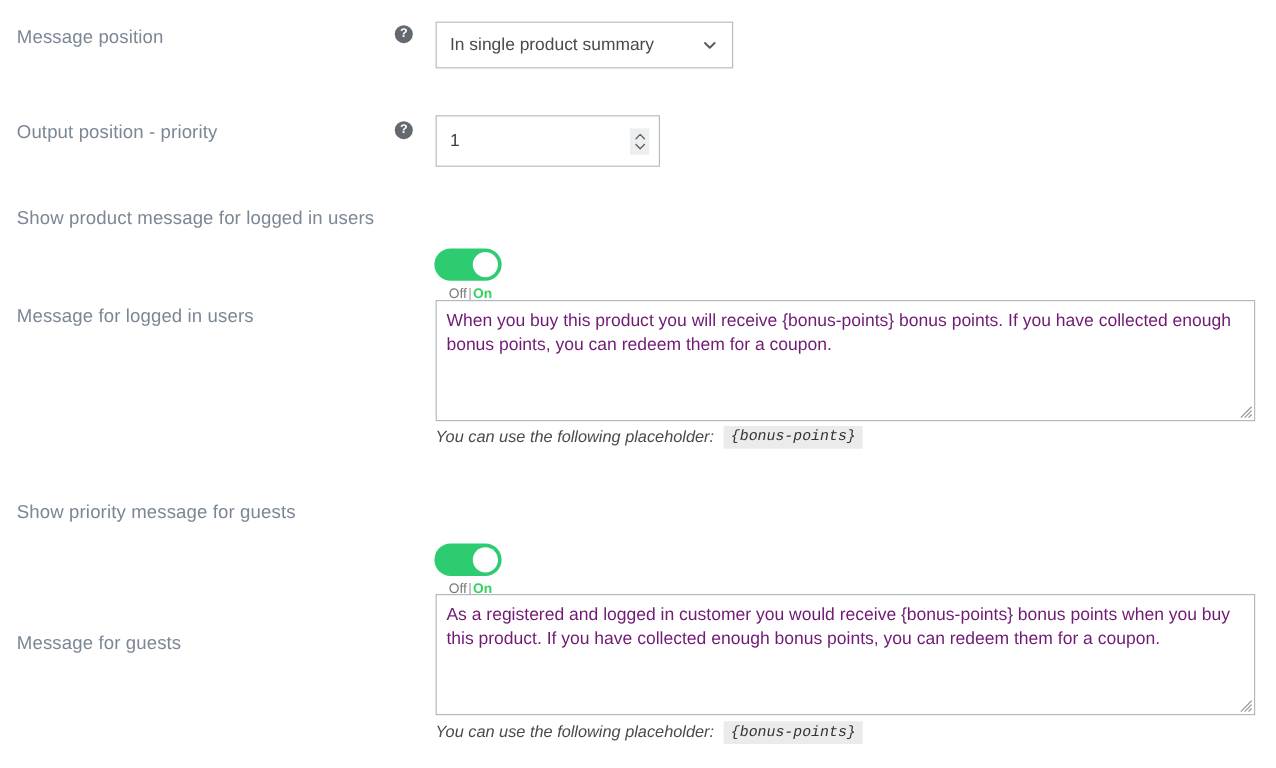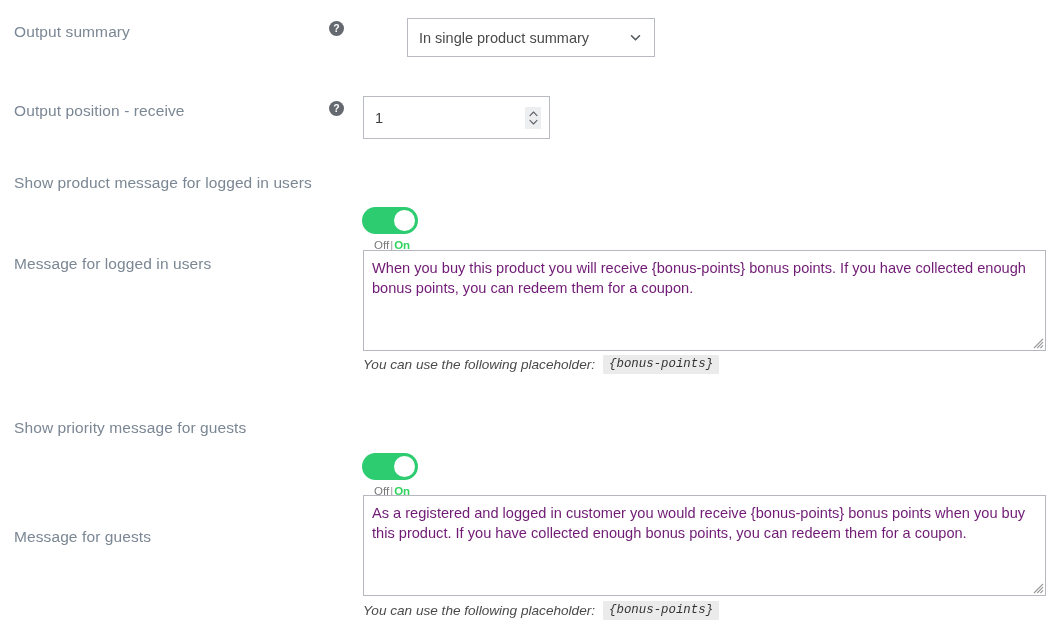--- a/index.html
+++ b/index.html
@@ -182,55 +182,54 @@
   
   .hint {
     position: absolute;
     left: 363px;
     font-size: 13.6px;
     line-height: 18px;
     font-style: italic;
     color: #4a4a4a;
     white-space: nowrap;
     display: flex;
-    align-items: center;
   }
   .hint .code {
     font-family: "Liberation Mono", "DejaVu Sans Mono", monospace;
     font-size: 12.4px;
     background: #ebebeb;
     color: #333333;
     padding: 2px 6px;
     margin-left: 8px;
     border-radius: 1px;
     line-height: 15px;
   }
 </style>
 </head>
 <body>
 
 <div class="form">
 
   <div class="row" style="top:0;">
-    <div class="label" style="top:22px;">Output summary</div>
+    <div class="label" style="top:22px;">Message position</div>
 
     <div class="help-icon" style="top:21px;">?</div>
 
-    <div class="select-box" style="top:18px;margin-left:44px;">
+    <div class="select-box" style="top:18px;">
       <span class="sel-value">In single product summary</span>
       <span class="chev">
         <svg width="13" height="13" viewBox="0 0 13 13">
           <path d="M2.5 4.8 L6.5 8.8 L10.5 4.8" fill="none" stroke="#555a5f" stroke-width="1.6" stroke-linecap="round" stroke-linejoin="round"></path>
         </svg>
       </span>
     </div>
   </div>
 
   <div class="row" style="top:0;">
-    <div class="label" style="top:101px;">Output position - receive</div>
+    <div class="label" style="top:101px;">Output position - priority</div>
 
     <div class="help-icon" style="top:101px;">?</div>
 
     <div class="num-box" style="top:96px;">
       <span class="num-value">1</span>
       <span class="spinner">
         <svg width="9" height="6" viewBox="0 0 9 6">
           <path d="M1 4.6 L4.5 1 L8 4.6" fill="none" stroke="#5c6168" stroke-width="1.1" stroke-linecap="round" stroke-linejoin="round"></path>
         </svg>
         <svg width="9" height="6" viewBox="0 0 9 6">

